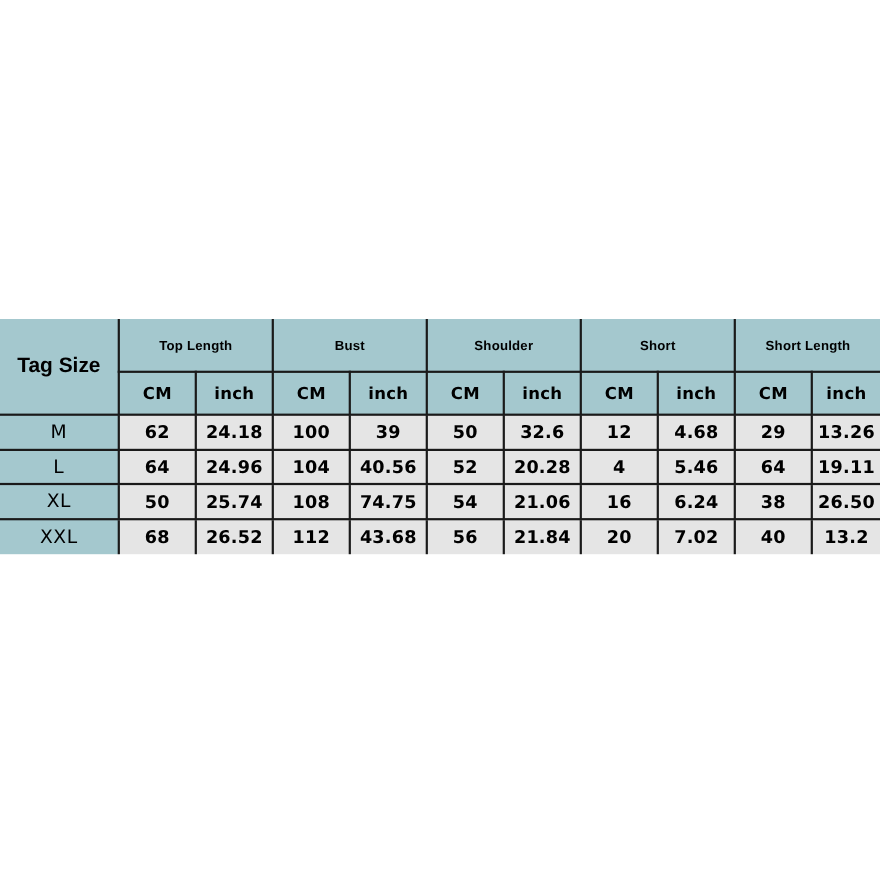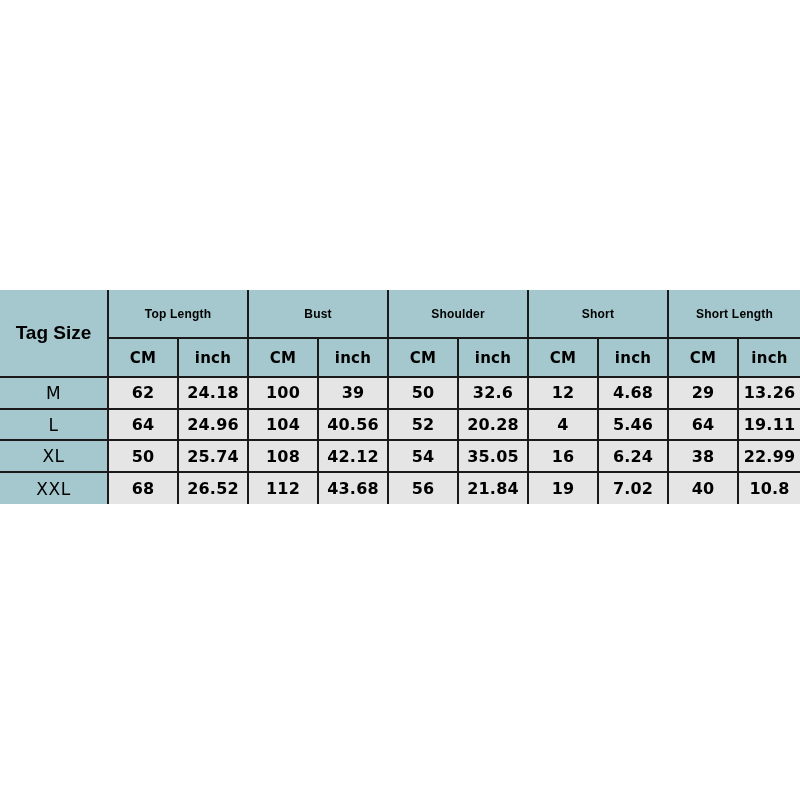--- a/index.html
+++ b/index.html
@@ -173,39 +173,39 @@
           <td class="val">5.46</td>
           <td class="val">64</td>
           <td class="val">19.11</td>
         </tr>
 
         <tr class="row-data">
           <td class="size-name">XL</td>
           <td class="val">50</td>
           <td class="val">25.74</td>
           <td class="val">108</td>
-          <td class="val">42.12</td>
+          <td class="val">74.75</td>
           <td class="val">54</td>
-          <td class="val">35.05</td>
+          <td class="val">21.06</td>
           <td class="val">16</td>
           <td class="val">6.24</td>
           <td class="val">38</td>
-          <td class="val">22.99</td>
+          <td class="val">26.50</td>
         </tr>
 
         <tr class="row-data">
           <td class="size-name">XXL</td>
           <td class="val">68</td>
           <td class="val">26.52</td>
           <td class="val">112</td>
           <td class="val">43.68</td>
           <td class="val">56</td>
           <td class="val">21.84</td>
-          <td class="val">19</td>
+          <td class="val">20</td>
           <td class="val">7.02</td>
           <td class="val">40</td>
-          <td class="val">10.8</td>
+          <td class="val">13.2</td>
         </tr>
       </tbody>
     </table>
   </div>
 
 </div>
 
 </body></html>

